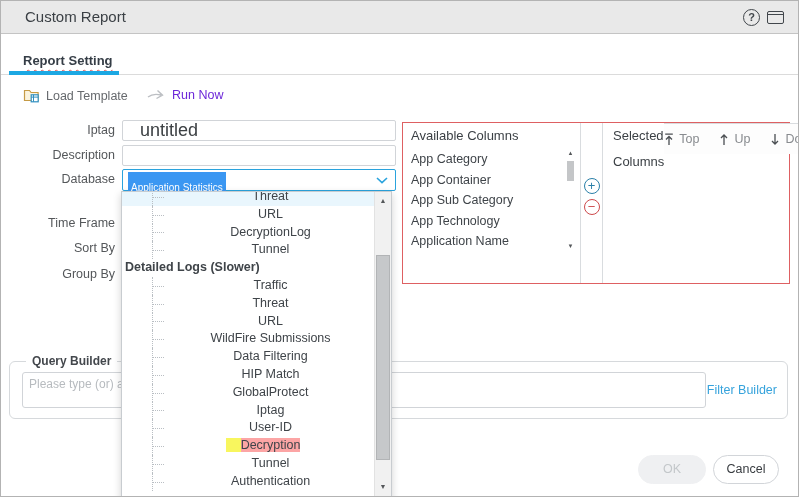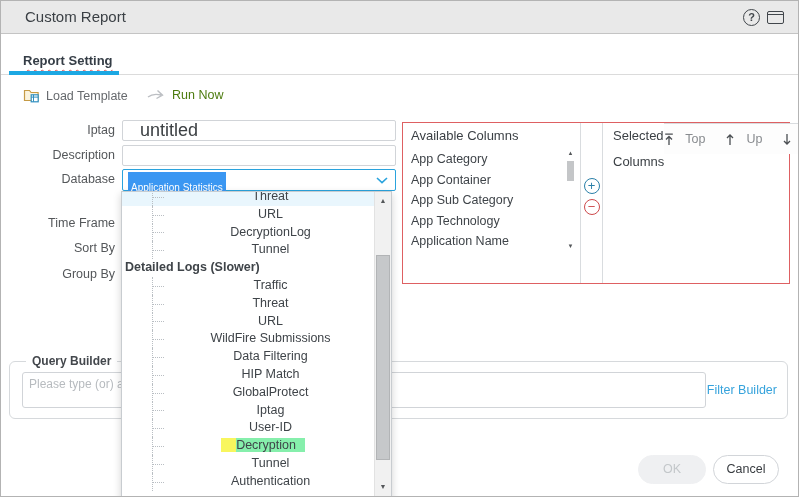--- a/index.html
+++ b/index.html
@@ -42,21 +42,21 @@
     text-underline-offset:4px;
     cursor:pointer;
   }
   .tab-underline { position:absolute; left:8px; top:70px; width:110px; height:4px; background:#1ca8e3; z-index:2; }
   .tab-rule { position:absolute; left:0; right:0; top:73px; height:1px; background:#dbdbdb; }
   
   .tb-btn { position:absolute; top:87px; display:flex; align-items:center; gap:6px; cursor:pointer; }
   .tb-load { left:22px; }
   .tb-run  { left:146px; }
   .tb-btn .lbl { font-size:12.5px; color:#66696d; }
-  .tb-run .lbl { color:#4d7c0f; }
+  .tb-run .lbl { color:#6d28d9; }
   
   .f-label {
     position:absolute; left:0; width:114px; text-align:right;
     font-size:12.5px; color:#54575a; line-height:21px;
   }
   .text-input {
     position:absolute; left:121px; width:274px; height:21px;
     border:1px solid #d1d4d8; border-radius:2px;
     font-family:"Liberation Sans", sans-serif;
     font-size:18px; color:#3c4043; padding:0 17px; outline:none;
@@ -83,21 +83,21 @@
   .dd-item::before {
     content:""; position:absolute; left:30px; top:0; bottom:0;
     border-left:1px dotted #b9bec3;
   }
   .dd-item::after {
     content:""; position:absolute; left:30px; top:50%; width:12px;
     border-top:1px dotted #b9bec3;
   }
   .dd-group { font-weight:bold; color:#33383c; padding-left:3px; }
   .dd-item.hover { background:#e9f6fd; }
-  .dd-item.marked .label { background:#86efac; box-shadow:-15px 0 0 #f8f65e; padding-right:9px; }
+  .dd-item.marked .label { background:#fca5a5; box-shadow:-15px 0 0 #f8f65e; }
   .dd-scroll {
     position:absolute; top:0; right:0; width:17px; height:100%;
     background:#f1f1f1; border-left:1px solid #e2e2e2; cursor:pointer;
   }
   .dd-scroll .arr { position:absolute; left:0; width:100%; text-align:center; font-size:7px; color:#54575a; }
   .dd-scroll .arr-up { top:5px; }
   .dd-scroll .arr-down { bottom:10px; }
   .dd-scroll .thumb {
     position:absolute; left:1px; right:1px; top:63px; height:205px;
     background:#c6c8ca; border:1px solid #b2b4b6; cursor:grab;
@@ -123,21 +123,21 @@
     position:absolute; left:50%; margin-left:-8px; width:16px; height:16px;
     border-radius:50%; text-align:center; line-height:13.5px; font-size:13px;
     background:#fff; cursor:pointer;
   }
   .btn-plus { top:55px; border:1.4px solid #2a7fa8; color:#2a7fa8; }
   .btn-minus { top:76px; border:1.4px solid #cd4a4c; color:#cd4a4c; }
   .cp-toolbar {
     height:31px; border-top:1px solid #d9dcdf; background:#fdfdfd;
     display:flex; align-items:center; justify-content:flex-end; gap:20px; padding-right:14px;
   }
-  .mv-btn { display:flex; align-items:center; gap:11px; cursor:pointer; }
+  .mv-btn { display:flex; align-items:center; gap:5px; cursor:pointer; }
   .mv-btn .lbl { font-size:12.5px; color:#888b8f; }
   
   .qb {
     position:absolute; left:8px; top:360px; width:779px; height:58px;
     border:1px solid #d6d9dc; border-radius:6px;
   }
   .qb-legend {
     position:absolute; top:-8px; left:16px; background:#fff; padding:0 6px;
     font-size:12px; font-weight:bold; color:#43474c;
   }

